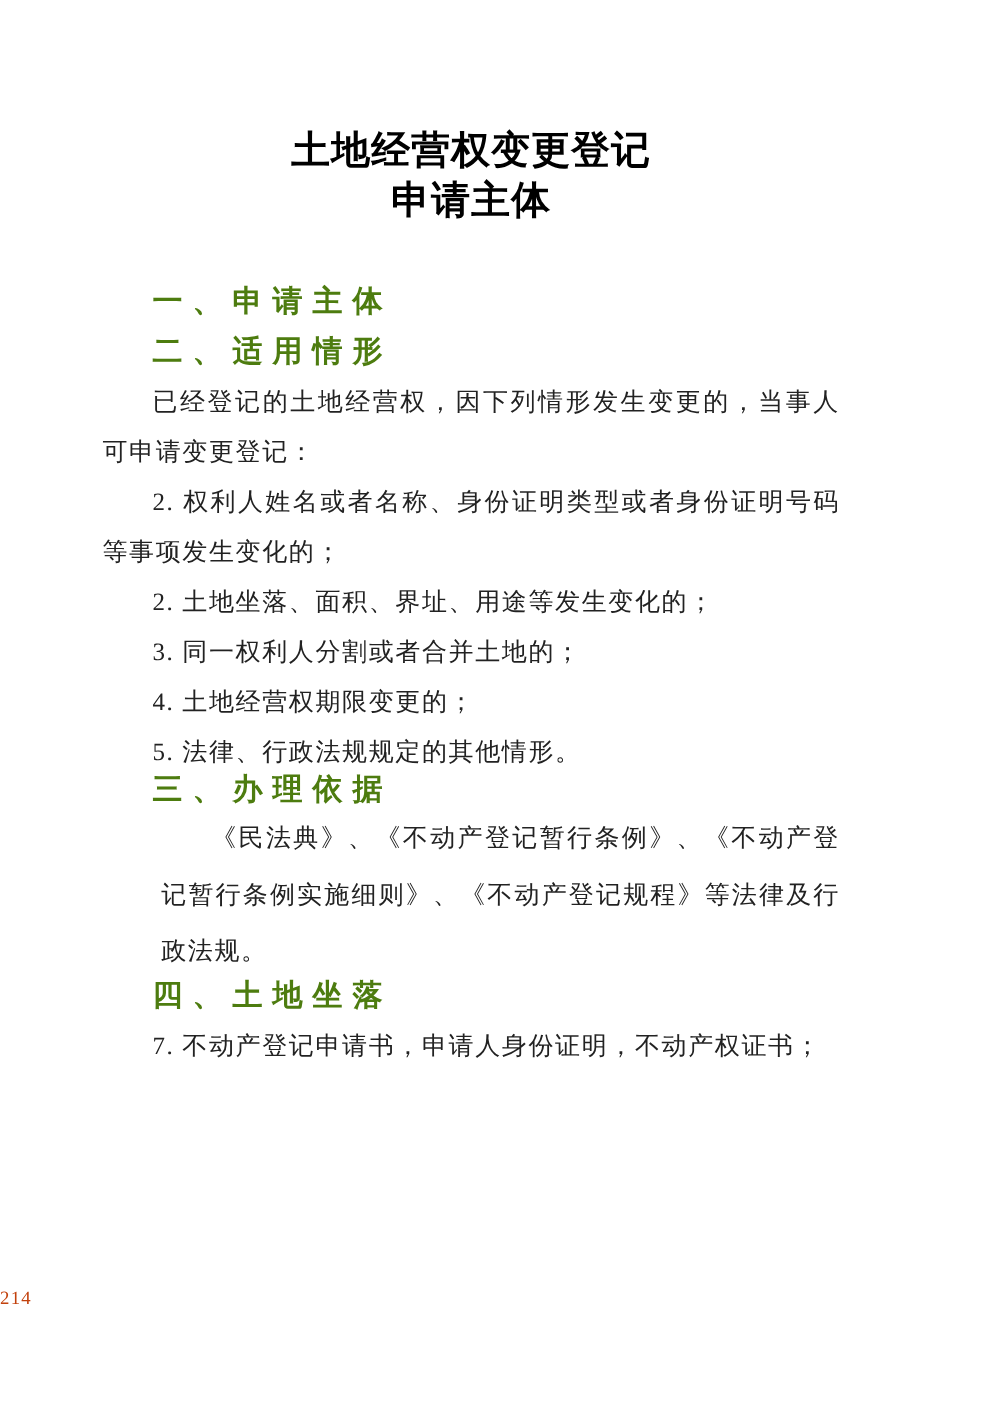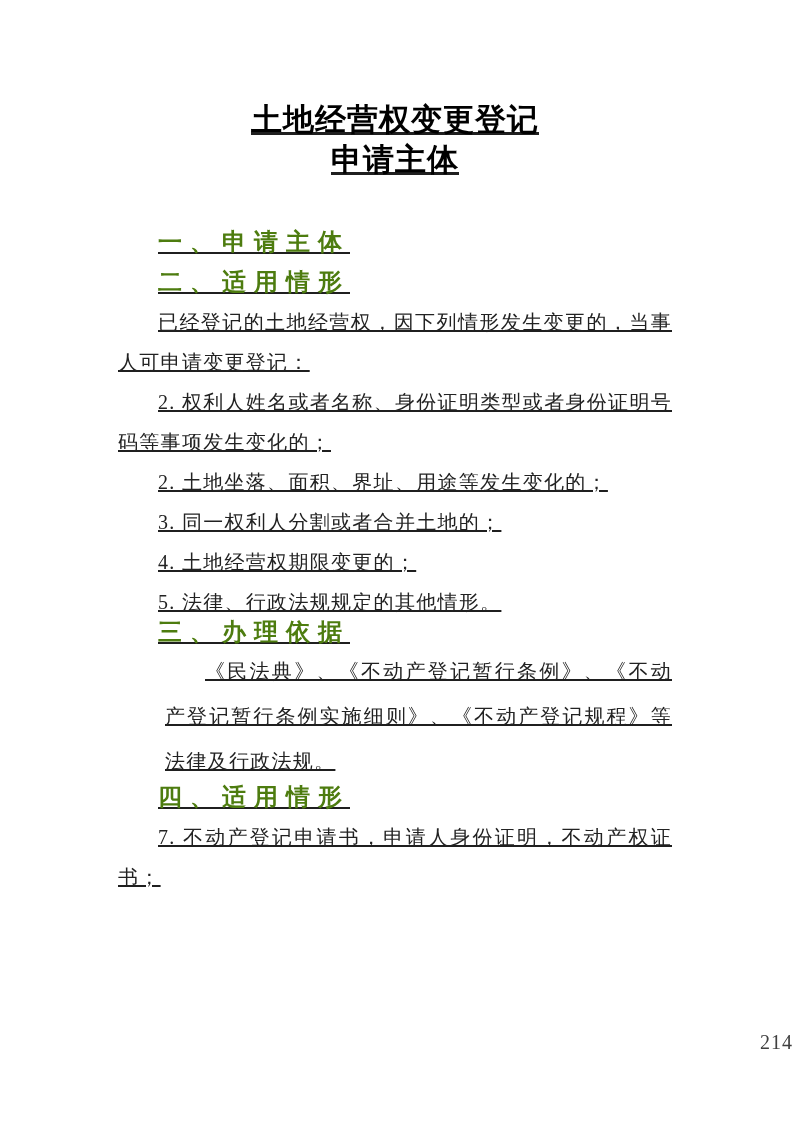--- a/index.html
+++ b/index.html
@@ -10,22 +10,21 @@
   .page {
     position: relative;
     width: 793px;
     height: 1122px;
     background: #ffffff;
     overflow: hidden;
     font-family: "Liberation Serif", "DejaVu Serif", serif;
     color: #1f1f1f;
   }
   .content {
-    padding: 0 121px 0 118px;
-    text-decoration: underline;
+    padding: 0 121px 0 82px;
   }
   .doc-title {
     margin: 100px 0 0 0;
     text-align: center;
     font-family: "Liberation Serif", "DejaVu Serif", serif;
     font-weight: bold;
     font-size: 31px;
     line-height: 40px;
     letter-spacing: 1px;
     color: #000000;
@@ -58,25 +57,25 @@
   .section-3 .para {
     line-height: 45px;
     margin-top: -3px;
     margin-left: 47px;
   }
   .page-number {
     position: absolute;
     left: 0;
     right: 0;
     top: 1031px;
-    text-align: right;
+    text-align: left;
     font-family: "Liberation Serif", "DejaVu Serif", serif;
-    font-size: 20px;
+    font-size: 15px;
     letter-spacing: 1px;
-    color: #404040;
+    color: #c2410c;
   }
 </style>
 </head>
 <body>
 
 <div class="page">
   <div class="content">
 
     <h1 class="doc-title">
       <div>土地经营权变更登记</div>
@@ -96,20 +95,20 @@
       <p class="para">4. 土地经营权期限变更的；</p>
       <p class="para">5. 法律、行政法规规定的其他情形。</p>
     </div>
 
     <div class="section section-3">
       <h2 class="sec-heading">三、办理依据</h2>
       <p class="para">《民法典》、《不动产登记暂行条例》、《不动产登记暂行条例实施细则》、《不动产登记规程》等法律及行政法规。</p>
     </div>
 
     <div class="section section-4">
-      <h2 class="sec-heading">四、适用情形</h2>
+      <h2 class="sec-heading">四、土地坐落</h2>
       <p class="para">7. 不动产登记申请书，申请人身份证明，不动产权证书；</p>
     </div>
 
   </div>
 
   <div class="page-number">214</div>
 </div>
 
 </body></html>

